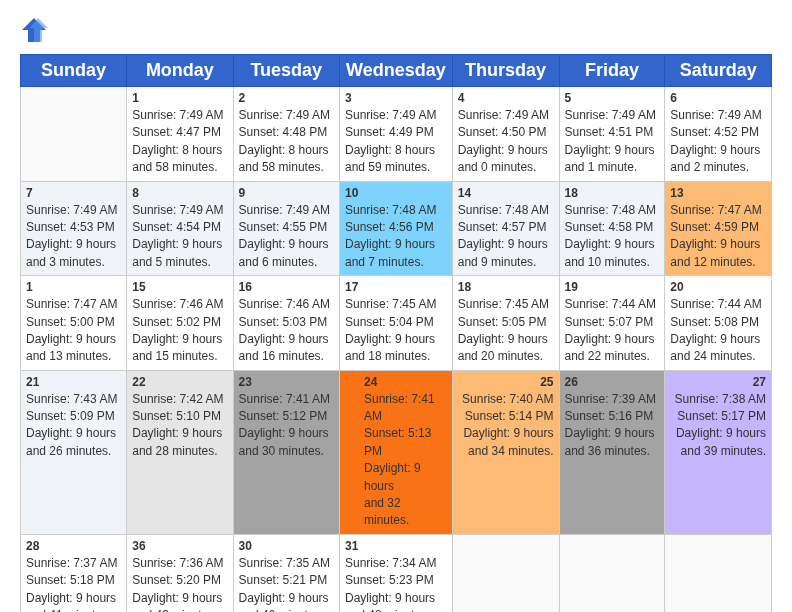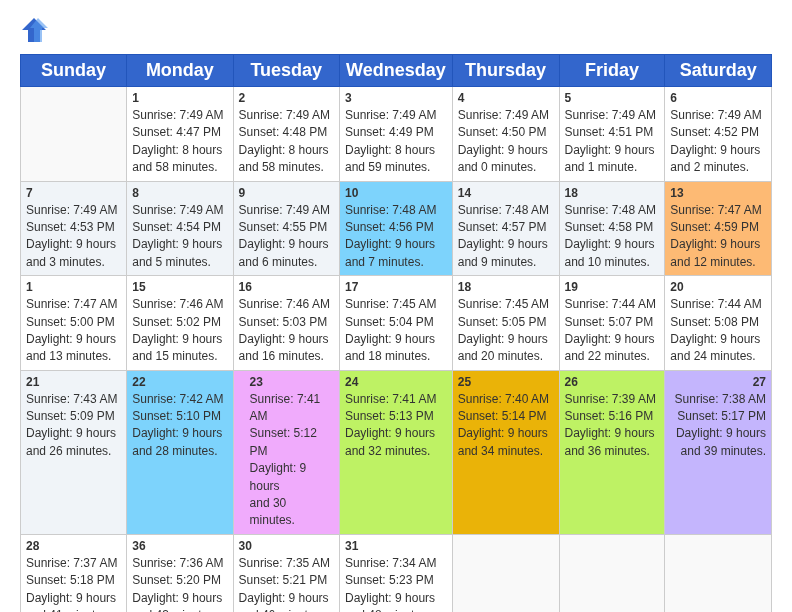--- a/index.html
+++ b/index.html
@@ -210,37 +210,37 @@
           <td>
             <span class="day-num">20</span>
             <div class="day-info">Sunrise: 7:44 AM<br>Sunset: 5:08 PM<br>Daylight: 9 hours<br>and 24 minutes.</div>
           </td>
         </tr>
         <tr>
           <td style="background: rgb(240, 244, 248); margin-left: 41px;">
             <span class="day-num">21</span>
             <div class="day-info">Sunrise: 7:43 AM<br>Sunset: 5:09 PM<br>Daylight: 9 hours<br>and 26 minutes.</div>
           </td>
-          <td style="background: #7dd3fc;">
+          <td style="background: #e5e5e5;">
             <span class="day-num">22</span>
             <div class="day-info">Sunrise: 7:42 AM<br>Sunset: 5:10 PM<br>Daylight: 9 hours<br>and 28 minutes.</div>
           </td>
-          <td style="background: #f0abfc; padding-left: 16px;">
+          <td style="background: #a3a3a3;">
             <span class="day-num">23</span>
             <div class="day-info">Sunrise: 7:41 AM<br>Sunset: 5:12 PM<br>Daylight: 9 hours<br>and 30 minutes.</div>
           </td>
-          <td style="background: #bef264;">
+          <td style="background: #f97316; padding-left: 24px;">
             <span class="day-num">24</span>
             <div class="day-info">Sunrise: 7:41 AM<br>Sunset: 5:13 PM<br>Daylight: 9 hours<br>and 32 minutes.</div>
           </td>
-          <td style="background: #eab308;">
+          <td style="background: #fdba74; text-align: right;">
             <span class="day-num">25</span>
             <div class="day-info">Sunrise: 7:40 AM<br>Sunset: 5:14 PM<br>Daylight: 9 hours<br>and 34 minutes.</div>
           </td>
-          <td style="background: #bef264;">
+          <td style="background: #a3a3a3;">
             <span class="day-num">26</span>
             <div class="day-info">Sunrise: 7:39 AM<br>Sunset: 5:16 PM<br>Daylight: 9 hours<br>and 36 minutes.</div>
           </td>
           <td style="background: #c4b5fd; text-align: right;">
             <span class="day-num">27</span>
             <div class="day-info">Sunrise: 7:38 AM<br>Sunset: 5:17 PM<br>Daylight: 9 hours<br>and 39 minutes.</div>
           </td>
         </tr>
         <tr>
           <td>

